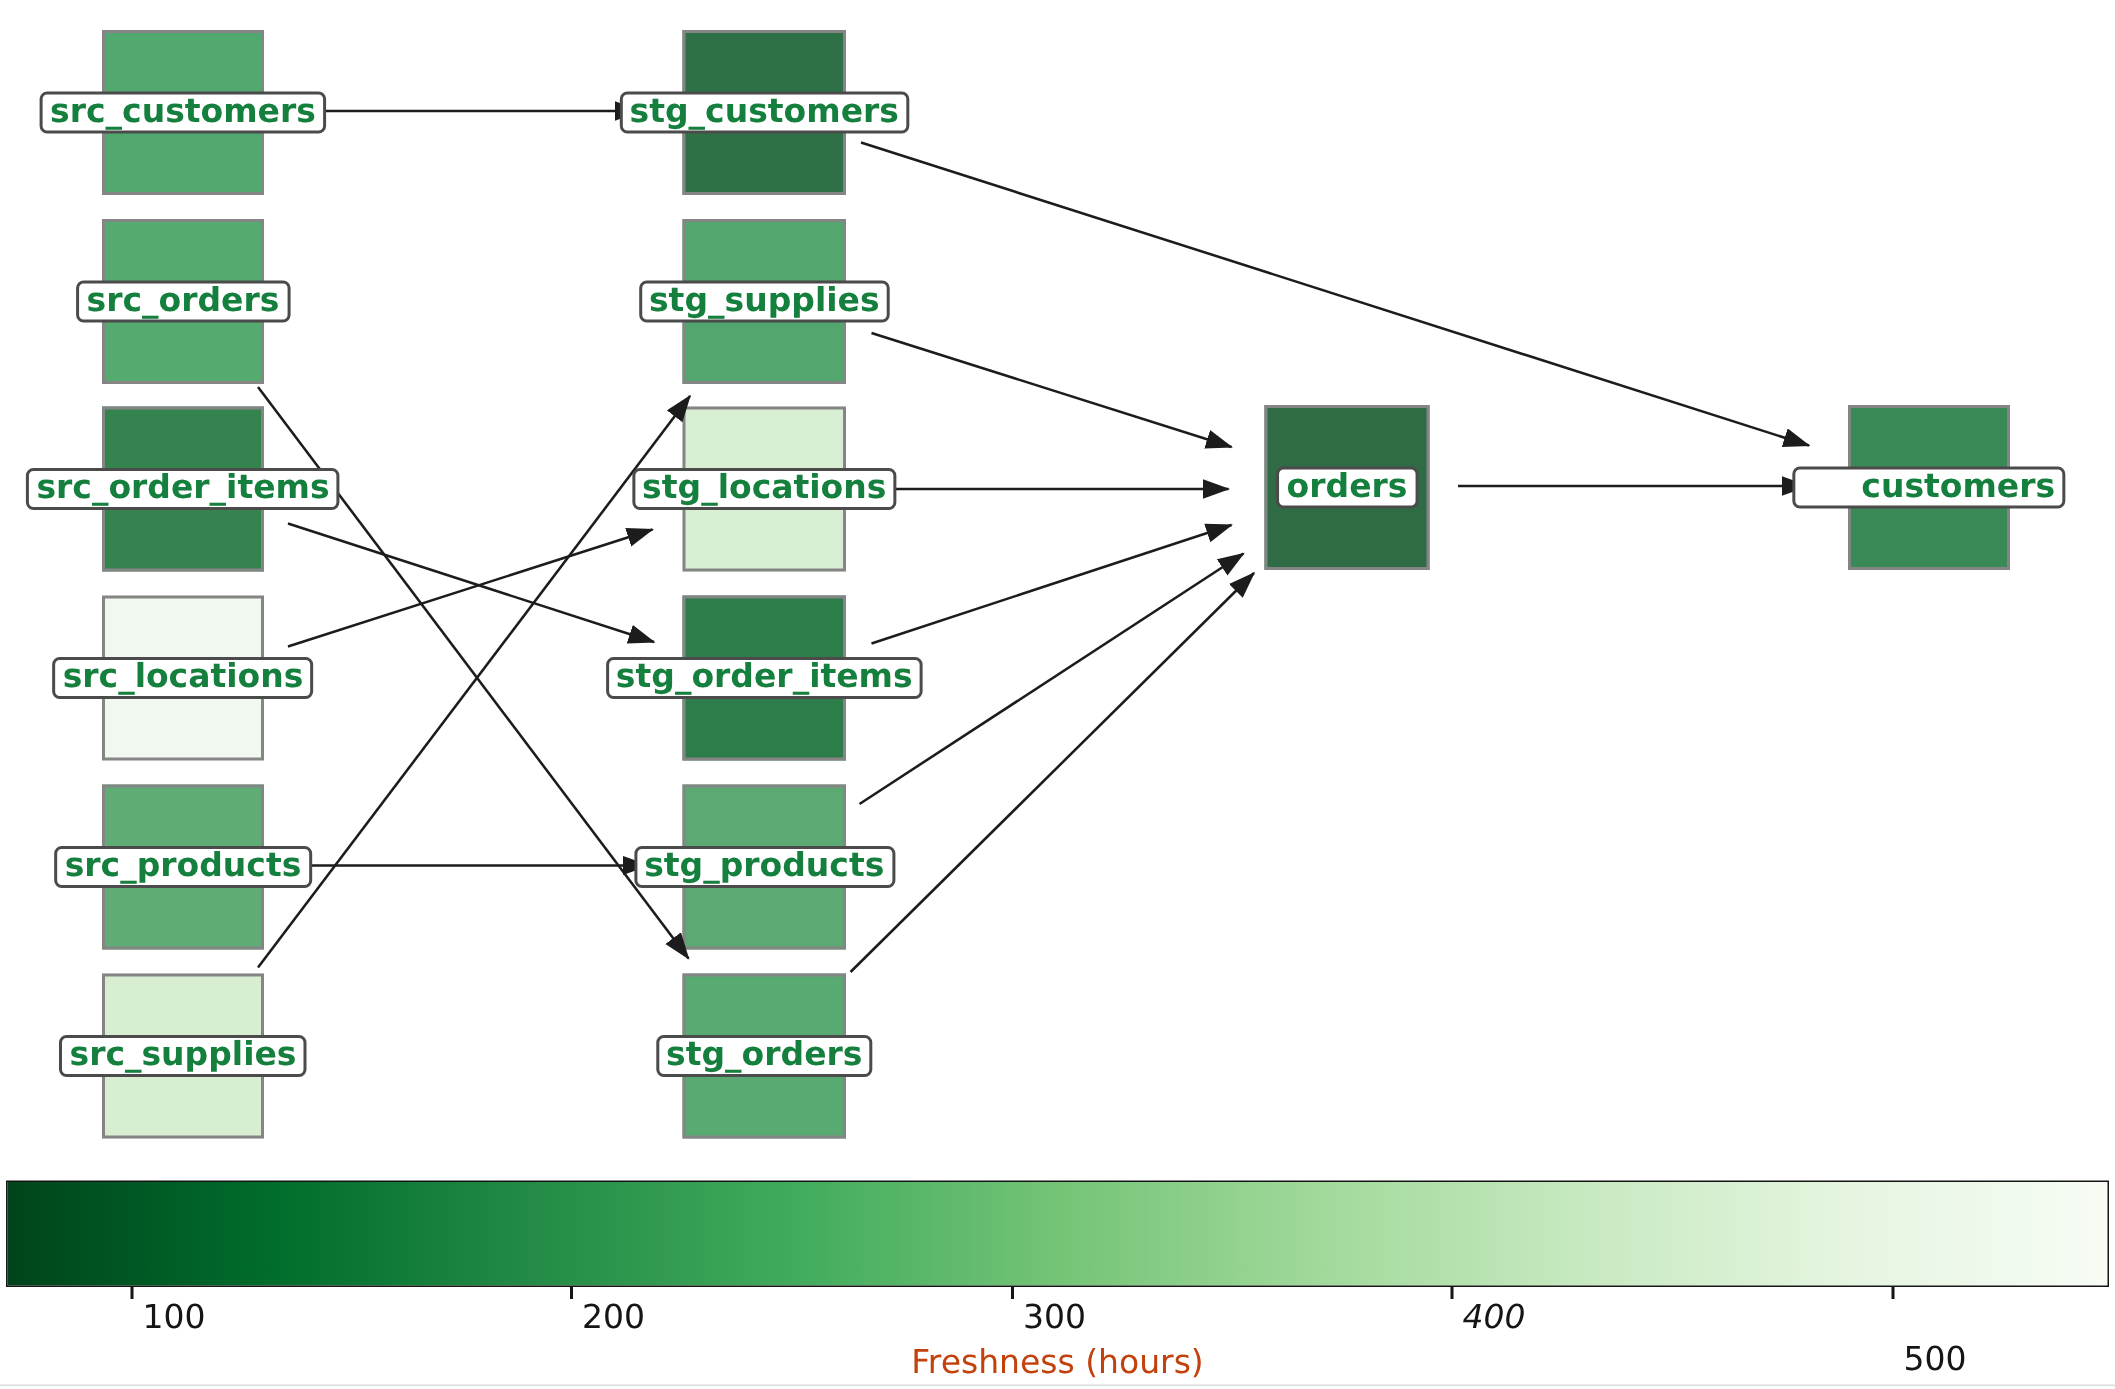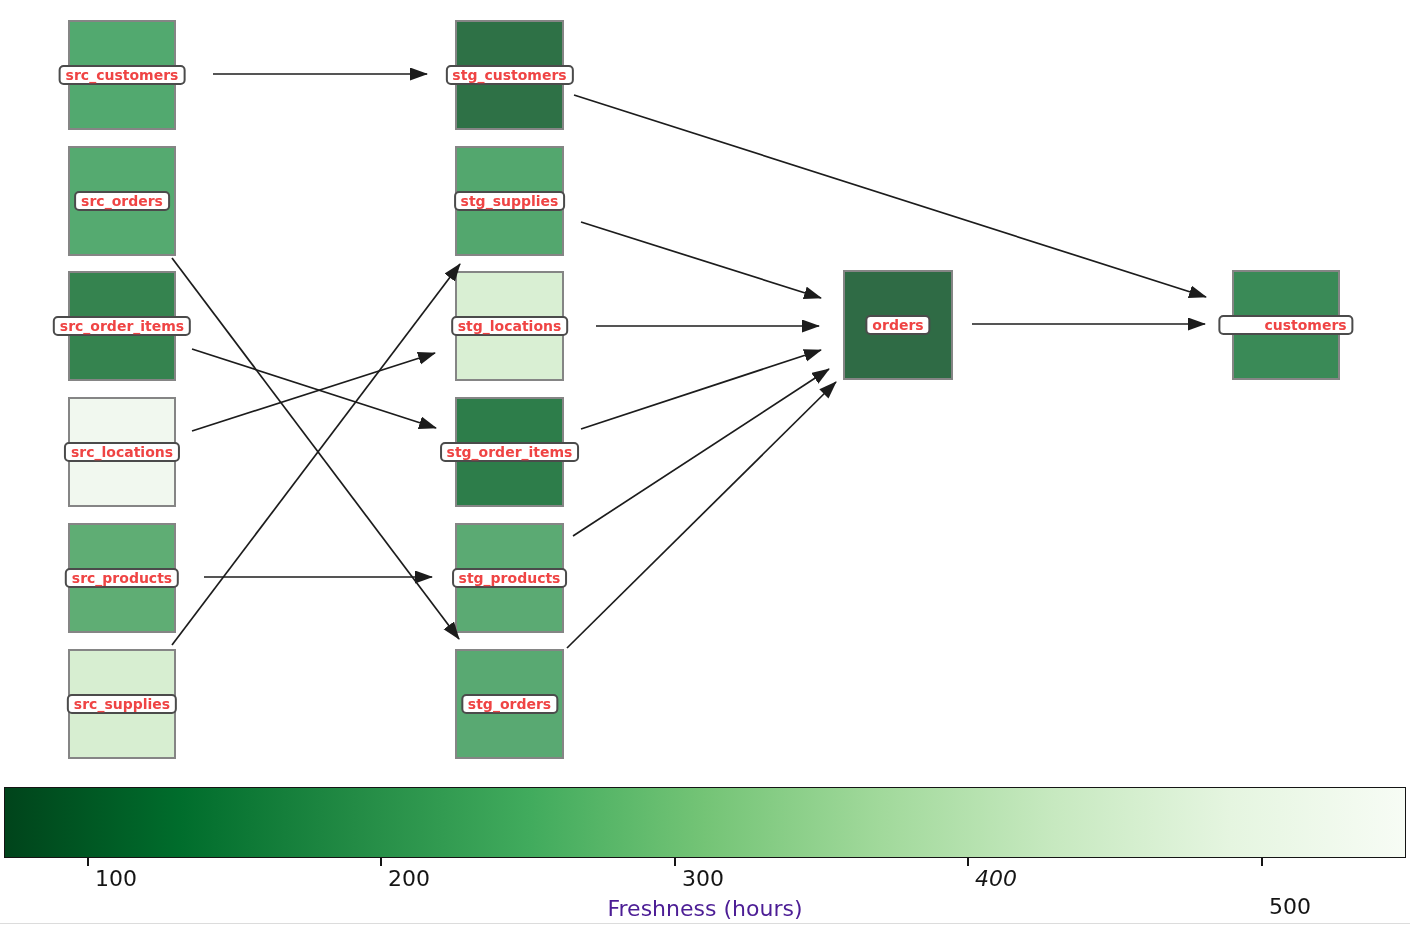--- a/index.html
+++ b/index.html
@@ -4,25 +4,25 @@
 <style>
   html,body{margin:0;padding:0;background:#ffffff;}
   body{width:1410px;height:926px;font-family:"DejaVu Sans","Liberation Sans",sans-serif;}
   .canvas{position:relative;width:1410px;height:926px;background:#ffffff;overflow:hidden;}
   .node{position:absolute;border:2px solid #858585;box-sizing:border-box;z-index:1;}
   #edges{position:absolute;left:0;top:0;z-index:2;}
   #edges line{stroke:#1c1c1c;stroke-width:1.7;}
   #edges path{fill:#1c1c1c;}
   .node-label{position:absolute;transform:translate(-50%,-50%);background:#ffffff;
     border:2px solid #4b4b4b;border-radius:5px;padding:1px 5px;line-height:1.0;
-    font-weight:bold;font-size:14px;color:#ef4444;white-space:nowrap;z-index:3;}
+    font-weight:bold;font-size:22px;color:#15803d;white-space:nowrap;z-index:3;}
   .colorbar{position:absolute;box-sizing:border-box;border:1.6px solid #151515;z-index:1;}
   .cb-tick{position:absolute;width:2px;height:8px;background:#151515;}
   .cb-ticklabel{position:absolute;transform:translateX(-50%);font-size:22px;color:#151515;margin-left:28px;}
-  .cb-axislabel{position:absolute;transform:translateX(-50%);font-size:22px;color:#4c1d95;}
+  .cb-axislabel{position:absolute;transform:translateX(-50%);font-size:22px;color:#c2410c;}
   .bottom-divider{position:absolute;left:0;width:1410px;height:1px;background:#dcdcdc;}
 </style>
 </head>
 <body>
 
 <div class="canvas">
   <div id="nodes">
       <div class="node" style="left: 68px; top: 20px; width: 108px; height: 110px; background: rgb(82, 169, 111);"></div>
       <div class="node" style="left: 68px; top: 146px; width: 108px; height: 110px; background: rgb(85, 170, 112);"></div>
       <div class="node" style="left: 68px; top: 271px; width: 108px; height: 110px; background: rgb(53, 131, 79);"></div>

